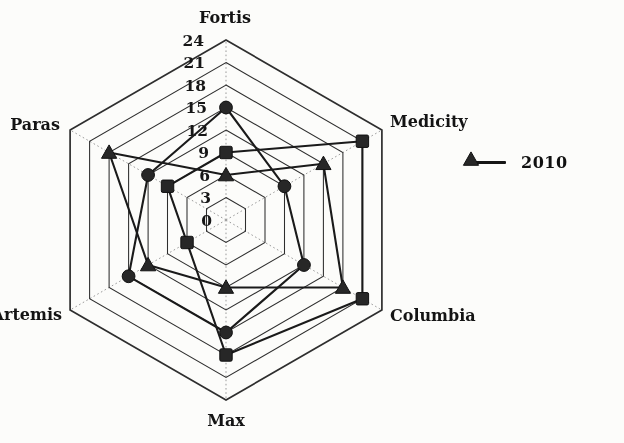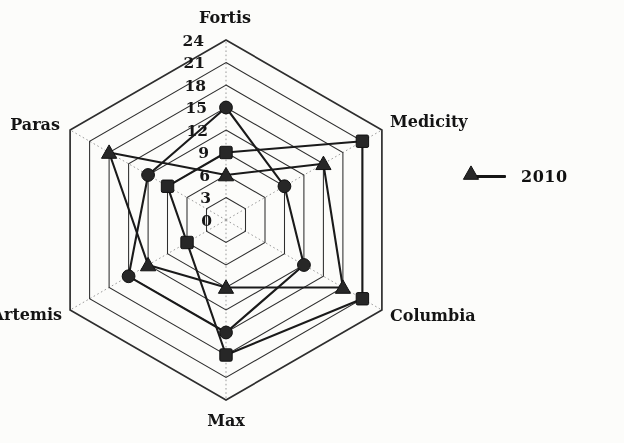--- a/index.html
+++ b/index.html
@@ -5,21 +5,21 @@
   html,body{margin:0;padding:0;background:#f6f6f4;}
   .stage{
     position:relative;width:624px;height:443px;overflow:hidden;
     background:#fcfcfa;
     font-family:"DejaVu Serif", serif;
   }
   .stage svg{position:absolute;left:0;top:0;}
   .tick-label{font:bold 15.5px "DejaVu Serif", serif;fill:#161616;}
   .axis-label{font:bold 16px "DejaVu Serif", serif;fill:#141414;}
   .legend{
-    position:absolute;left:461px;top:164px;
+    position:absolute;left:461px;top:150px;
     display:flex;flex-direction:row;gap:16px;
   }
   .legend-row{display:flex;align-items:center;height:24px;}
   .legend-marker{width:20px;height:19px;display:block;}
   .legend-dash{width:31px;height:3px;background:#151515;margin-left:14px;border-radius:1px;}
   .legend-label{
     margin-left:15px;font:bold 16px "DejaVu Serif", serif;color:#101010;
     letter-spacing:0.5px;
   }
 </style>

